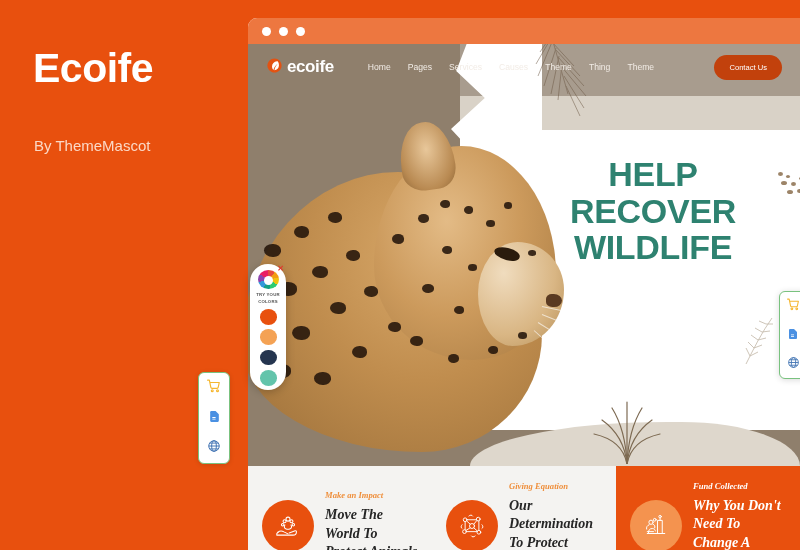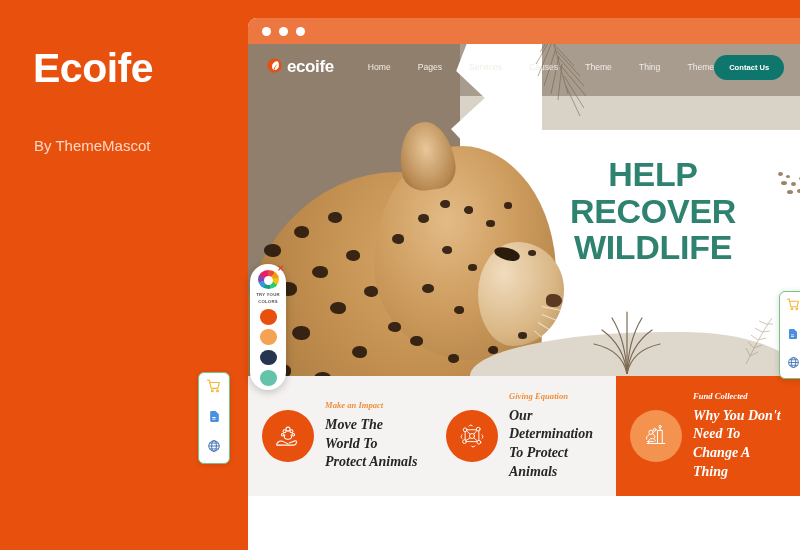--- a/index.html
+++ b/index.html
@@ -112,21 +112,21 @@
     border-radius: 9px 0 0 0;
     overflow: hidden;
   }
   .main-titlebar {
     height: 26px; background: #ed7740;
     display: flex; align-items: center; padding-left: 14px; gap: 8px;
   }
 
   
   .hero {
-    position: relative; height: 332px; overflow: hidden;
+    position: relative; height: 422px; overflow: hidden;
     background: #8f7f6c;
   }
   .hero-bg-right {
     position: absolute; right: 0; top: 0;
     width: 340px; height: 386px;
     background: #ffffff;
   }
   .hero-band {
     position: absolute; right: 0; top: 0;
     width: 340px; height: 52px;
@@ -273,30 +273,30 @@
     display: flex; align-items: center;
     padding: 0 18px;
     z-index: 7;
   }
   .logo { display: flex; align-items: center; gap: 4px; }
   .logo-text {
     font-size: 17px; font-weight: bold; color: #ffffff;
     letter-spacing: -0.4px;
   }
   .nav-links {
-    display: flex; gap: 27px;
+    display: flex; gap: 17px;
     margin-left: 34px;
   }
   .nav-link {
     font-size: 8.6px; color: #f2ece6; white-space: nowrap;
   }
   .contact-btn {
     margin-left: auto;
-    background: #0f766e; color: #ffffff;
-    font-size: 7.6px; font-weight: bold;
+    background: #c2410c; color: #ffffff;
+    font-size: 7.6px; font-weight: normal;
     padding: 8px 15px; border-radius: 20px;
     white-space: nowrap;
   }
 
   
   .picker {
     position: absolute; left: 250px; top: 264px;
     width: 36px; height: 126px;
     background: #ffffff; border-radius: 18px;
     z-index: 9;

